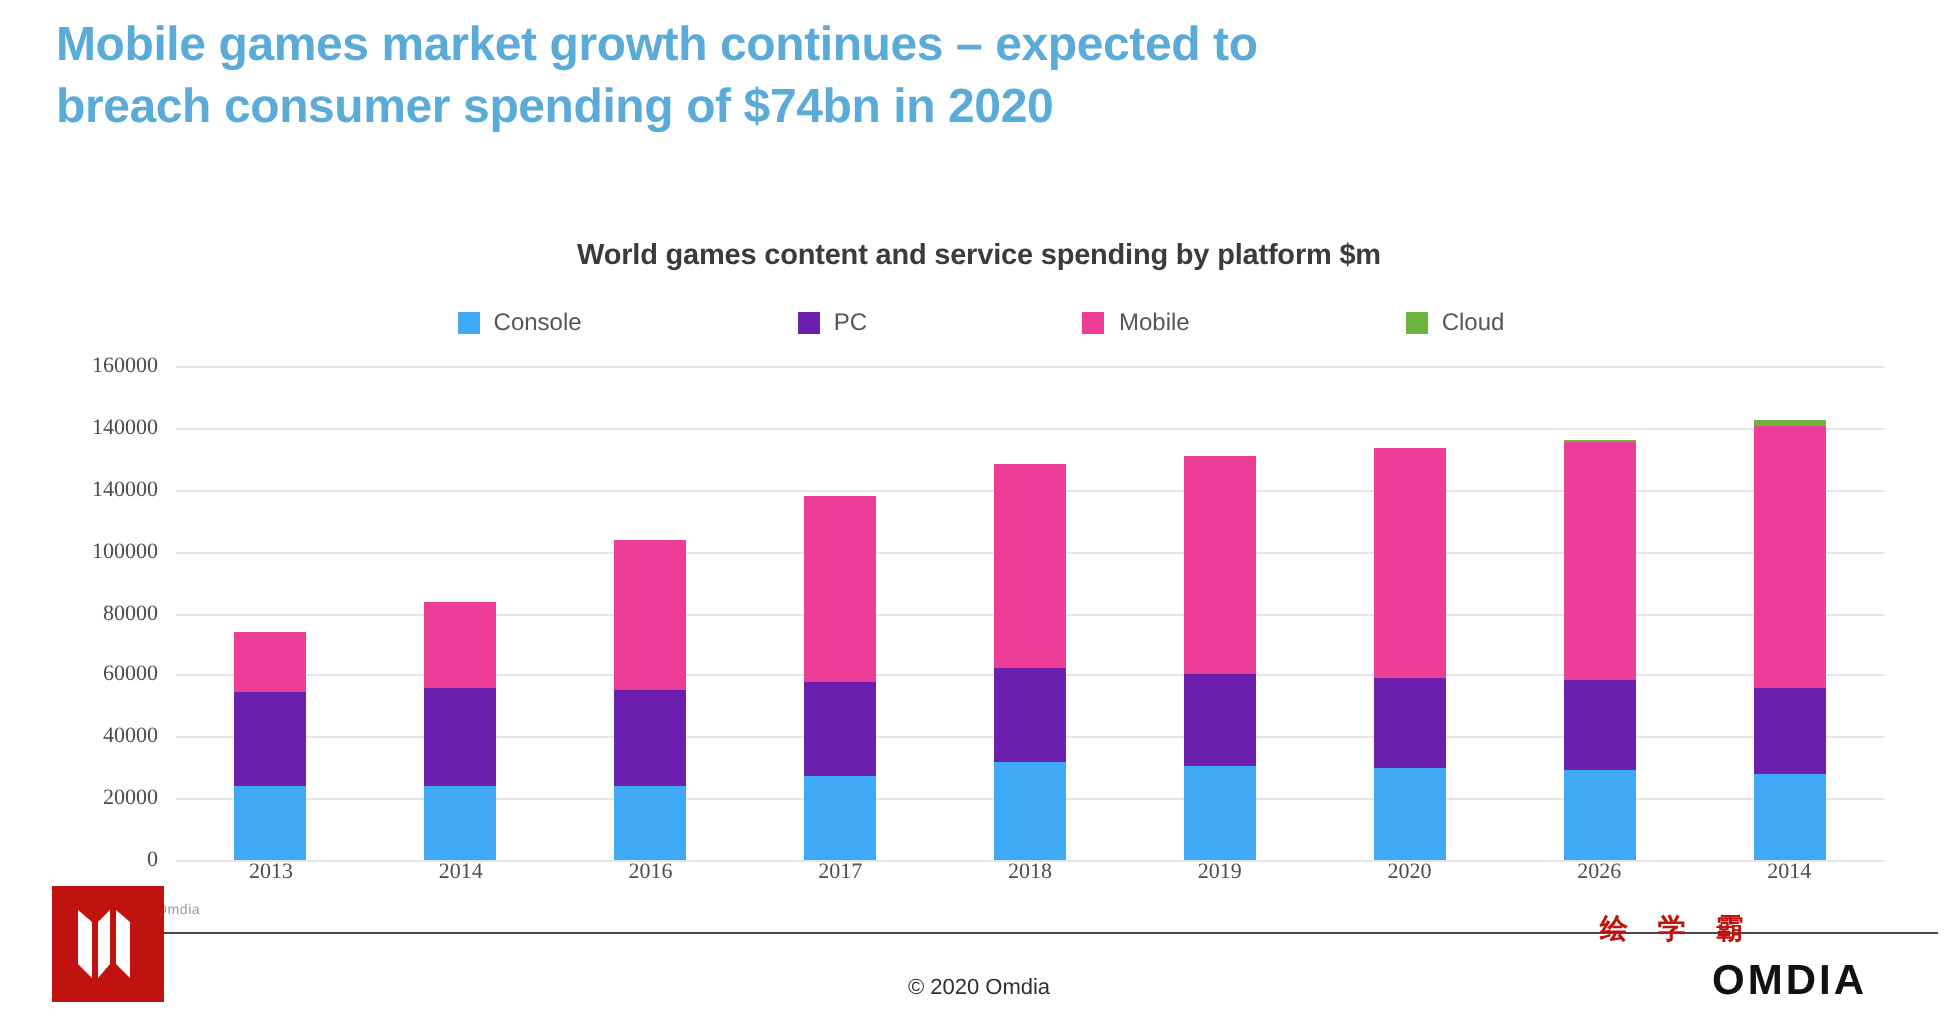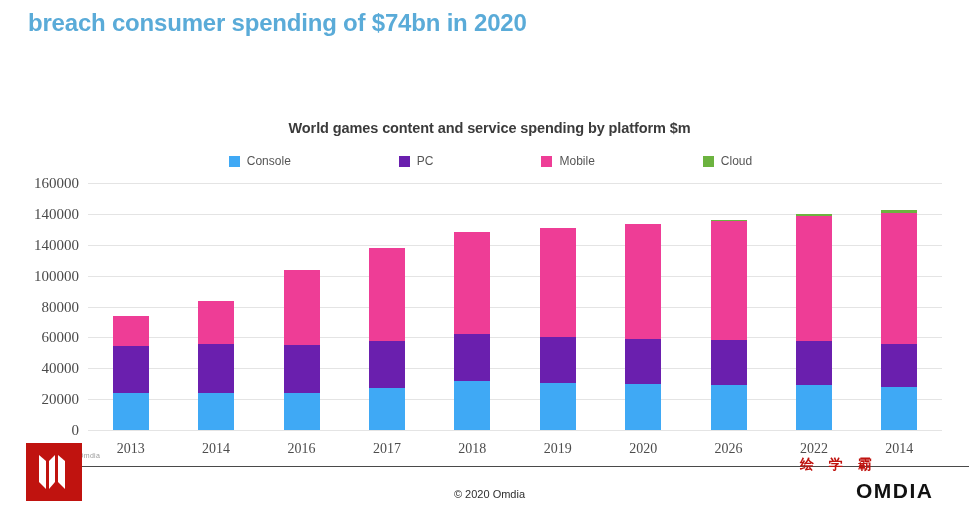--- a/index.html
+++ b/index.html
@@ -93,21 +93,21 @@
     left: 0;
     right: 0;
     height: 1px;
     background: #e4e4e4;
   }
   .axis-label {
     position: absolute;
     right: 100%;
     margin-right: 9px;
     transform: translateY(-50%);
-    font-size: 15px;
+    font-size: 11px;
     color: #4a4a4a;
     white-space: nowrap;
     font-family: "Liberation Serif", serif;
   }
   #bars-layer {
     position: absolute;
     left: 0;
     right: 0;
     bottom: 0;
     top: 0;
@@ -129,22 +129,21 @@
     display: flex;
     flex-direction: column;
     justify-content: flex-end;
   }
   .bar-seg {
     width: 100%;
   }
   .bar-xlabel {
     position: absolute;
     top: 100%;
-    margin-top: 11px;
-    font-size: 14px;
+    font-size: 11px;
     color: #4d4d4d;
     font-family: "Liberation Serif", serif;
     white-space: nowrap;
     text-align: center;
   }
 
   
   #source-note {
     position: absolute;
     left: 78px;
@@ -203,20 +202,21 @@
     font-weight: bold;
     letter-spacing: 1.5px;
     color: #111111;
     font-family: "Liberation Sans", sans-serif;
   }
 </style>
 </head>
 <body>
 
 <div id="slide-heading">
+  <span class="line">Mobile games market growth continues – expected to</span>
   <span class="line">breach consumer spending of $74bn in 2020</span>
 </div>
 
 <div id="chart-block">
 
   <div id="chart-title">World games content and service spending by platform $m</div>
 
   <div id="chart-legend">
       <div class="legend-item">
         <span class="legend-swatch" style="background: rgb(63, 169, 245);"></span>
@@ -330,29 +330,20 @@
             <div class="bar-stack">
               <div class="bar-seg" style="background: rgb(108, 179, 63); height: 1.38938px;"></div>
               <div class="bar-seg" style="background: rgb(238, 61, 150); height: 119.177px;"></div>
               <div class="bar-seg" style="background: rgb(106, 31, 174); height: 44.6144px;"></div>
               <div class="bar-seg" style="background: rgb(63, 169, 245); height: 45.2319px;"></div>
             </div>
             <span class="bar-xlabel">2026</span>
           </div>
           <div class="bar-group">
             <div class="bar-stack">
-              <div class="bar-seg" style="background: rgb(108, 179, 63); height: 2.31562px;"></div>
-              <div class="bar-seg" style="background: rgb(238, 61, 150); height: 125.044px;"></div>
-              <div class="bar-seg" style="background: rgb(106, 31, 174); height: 43.6881px;"></div>
-              <div class="bar-seg" style="background: rgb(63, 169, 245); height: 44.9231px;"></div>
-            </div>
-            <span class="bar-xlabel">2022</span>
-          </div>
-          <div class="bar-group">
-            <div class="bar-stack">
               <div class="bar-seg" style="background: rgb(108, 179, 63); height: 3.705px;"></div>
               <div class="bar-seg" style="background: rgb(238, 61, 150); height: 130.91px;"></div>
               <div class="bar-seg" style="background: rgb(106, 31, 174); height: 42.7619px;"></div>
               <div class="bar-seg" style="background: rgb(63, 169, 245); height: 43.0706px;"></div>
             </div>
             <span class="bar-xlabel">2014</span>
           </div>
         </div>
     </div>
   </div>

